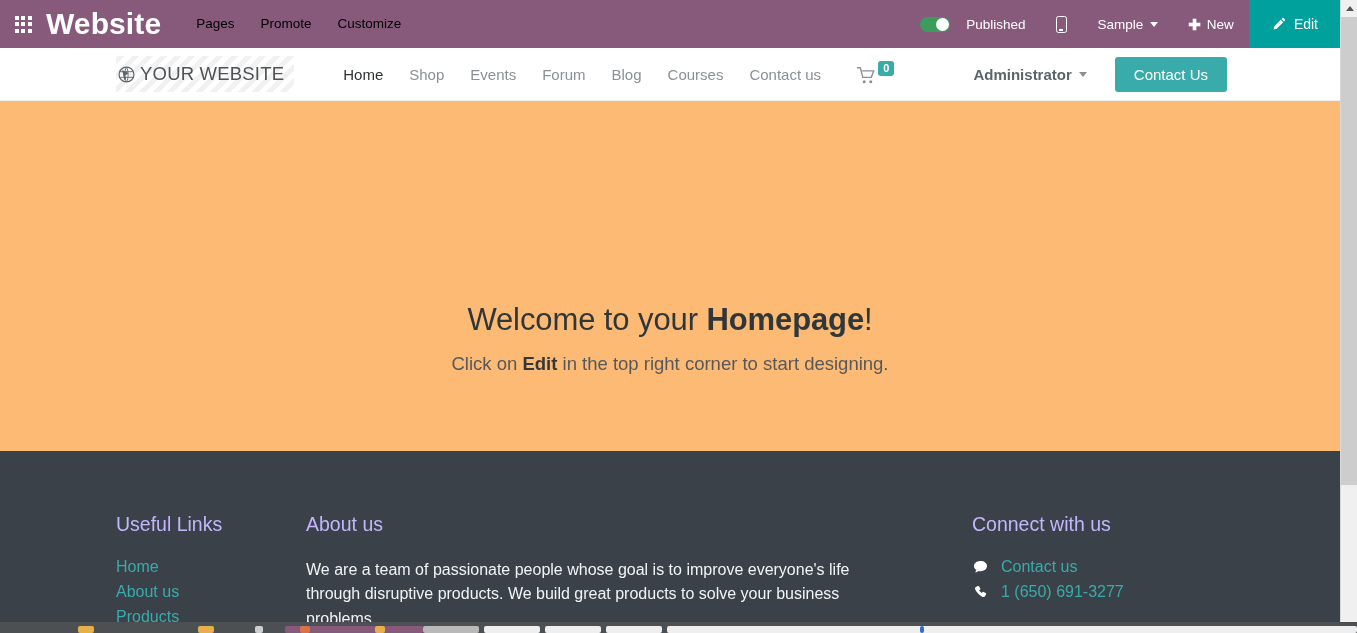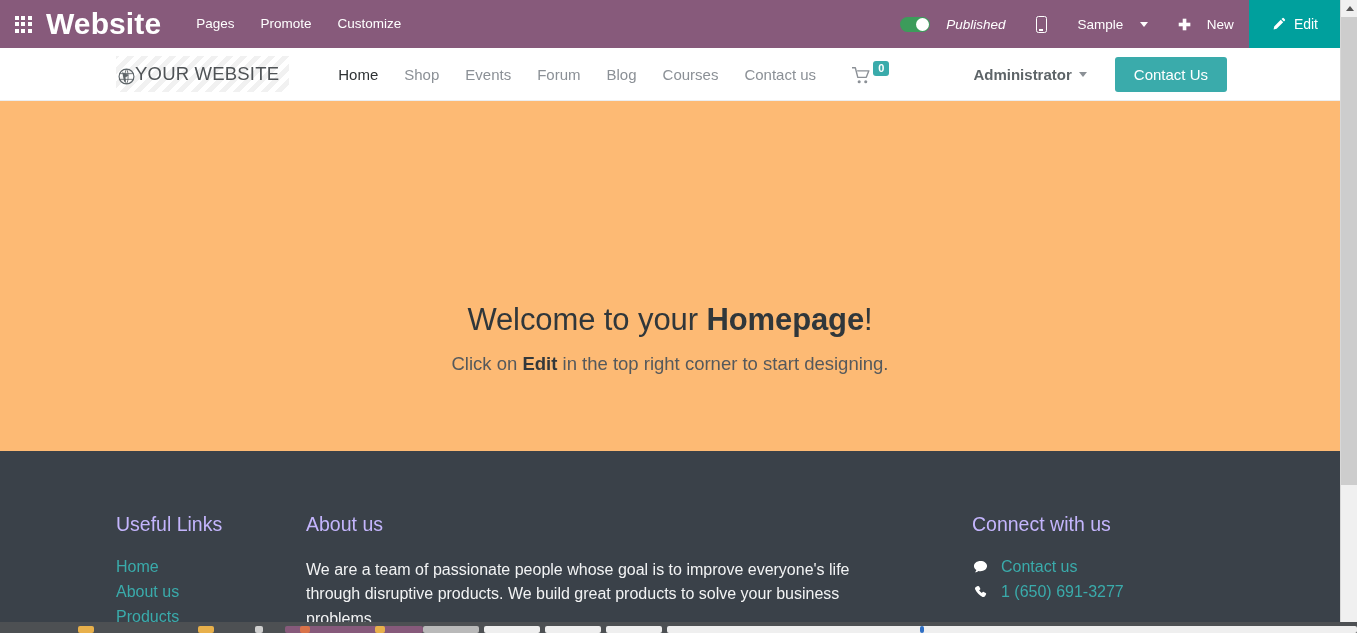--- a/index.html
+++ b/index.html
@@ -31,28 +31,28 @@
     gap: 2.5px;
   }
   .apps-grid i { display: block; width: 4px; height: 4px; background: #fff; }
   .brand {
     font-size: 30px; font-weight: bold; letter-spacing: .1px;
     margin-right: 22px; white-space: nowrap;
   }
   .sysmenu { display: flex; align-items: center; gap: 0px; }
   .sysmenu-item {
     font-size: 13.5px; padding: 0 13px; line-height: 48px;
-    cursor: pointer; white-space: nowrap; color: #ffffff;
+    cursor: pointer; white-space: nowrap; color: #000000;
   }
   .systray-right {
     margin-left: auto; display: flex; align-items: center; height: 48px;
   }
   .publish-wrap {
     display: flex; align-items: center; gap: 16px;
-    padding: 0 14px; cursor: pointer; height: 48px; font-style: italic;
+    padding: 0 14px; cursor: pointer; height: 48px;
   }
   .toggle {
     width: 30px; height: 15px; border-radius: 9px;
     background: #3c9c5b; position: relative; flex: none;
   }
   .toggle .knob {
     position: absolute; right: 1px; top: 1px;
     width: 13px; height: 13px; border-radius: 50%; background: #fff;
   }
   .publish-label { font-size: 13.5px; white-space: nowrap; }
@@ -63,21 +63,21 @@
   .phone-ico {
     width: 11px; height: 17px; border: 1.6px solid #fff; border-radius: 2.5px;
     position: relative;
   }
   .phone-ico::after {
     content: ""; position: absolute; bottom: 1px; left: 50%;
     transform: translateX(-50%);
     width: 4px; height: 1.4px; background: #fff;
   }
   .sample-btn, .new-btn {
-    display: flex; align-items: center; gap: 16px;
+    display: flex; align-items: center; gap: 6px;
     padding: 0 15px; height: 48px; font-size: 13.5px;
     cursor: pointer; white-space: nowrap;
   }
   .caret-down {
     width: 0; height: 0; border-left: 4px solid transparent;
     border-right: 4px solid transparent; border-top: 5px solid #fff;
     margin-left: 1px;
   }
   .plus-ico { font-size: 15px; line-height: 1; font-weight: bold; }
   .edit-btn {
@@ -109,21 +109,21 @@
   .site {
     position: absolute; top: 48px; left: 0;
     width: 1340px; height: 585px; background: #fff; overflow: hidden;
   }
   .site-header {
     height: 53px; border-bottom: 1px solid #eceef0;
     display: flex; align-items: center; padding: 0 0 0 116px;
     background: #fff;
   }
   .logo {
-    display: flex; align-items: flex-end; 
+    display: flex; align-items: center; gap: 5px;
     position: relative; padding: 7px 10px 7px 2px;
     background-image: repeating-linear-gradient(
        -45deg, #ffffff 0 5px, #f1f1f1 5px 10px);
     margin-right: 36px;
   }
   .globe-ico { width: 17px; height: 17px; flex: none; }
   .logo-text {
     font-size: 18.5px; color: #4f5356; letter-spacing: .2px; white-space: nowrap;
   }
   .site-nav { display: flex; align-items: center; gap: 0; }

